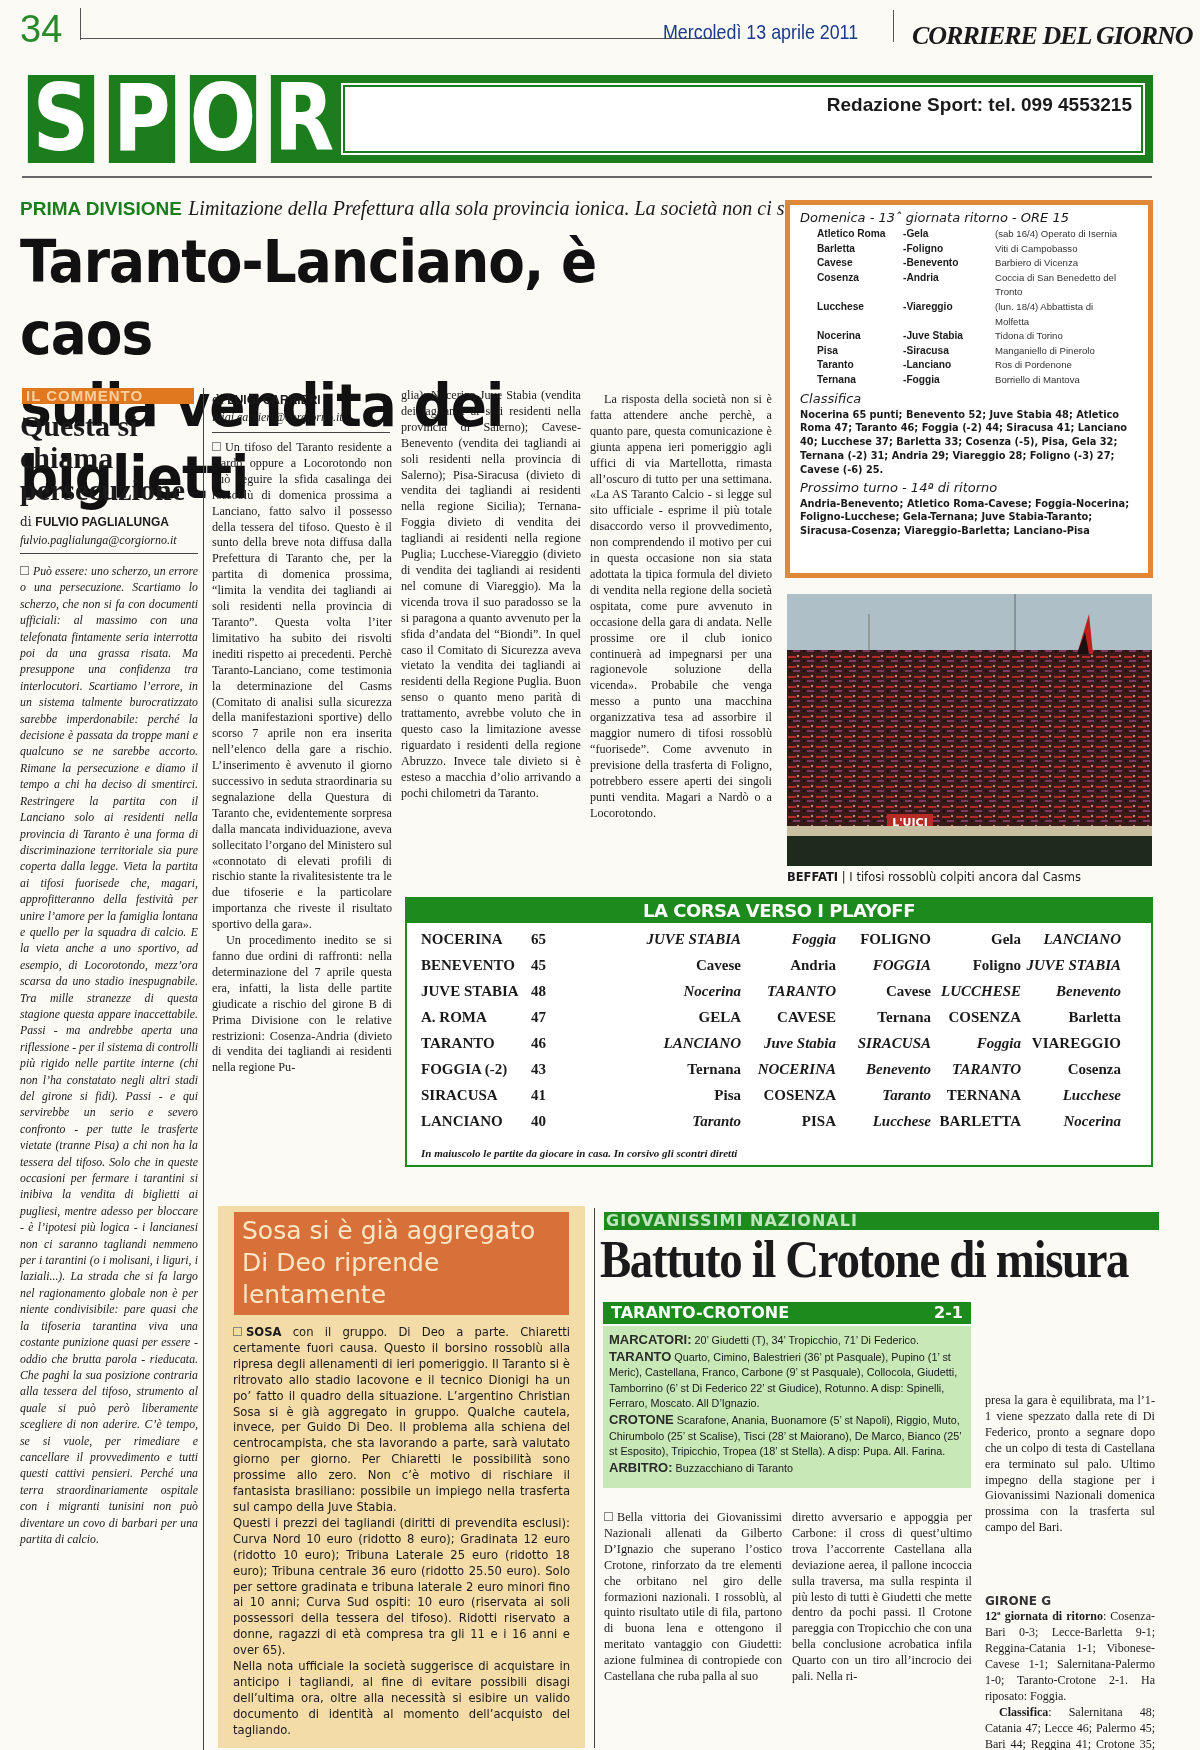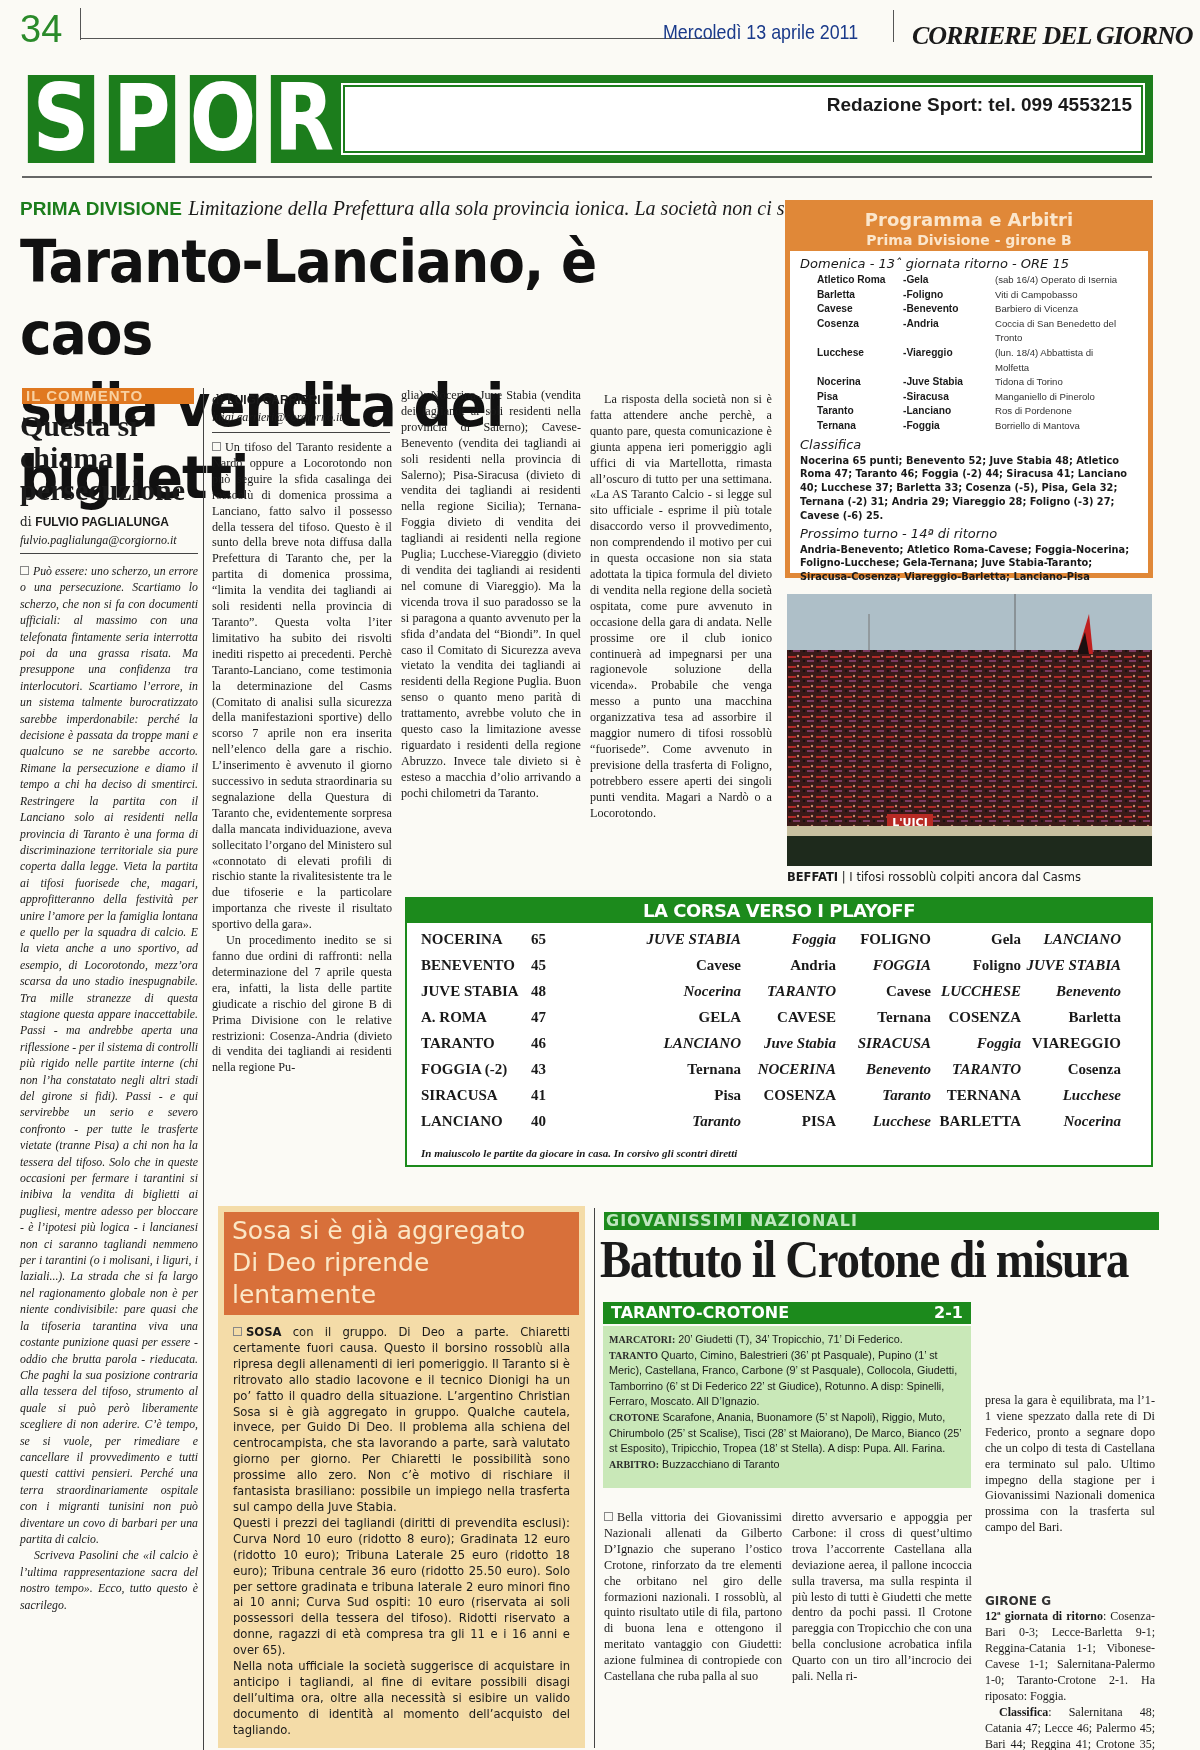--- a/index.html
+++ b/index.html
@@ -80,31 +80,31 @@
 #playoff-table td.m1{width:150px}
 #playoff-table td.m2{width:95px}
 #playoff-table td.m3{width:95px}
 #playoff-table td.m4{width:90px}
 #playoff-table td.m5{width:102px;padding-right:2px}
 .it{font-style:italic}
 #playoff-note{position:absolute;left:14px;bottom:6px;font-family:"Liberation Serif",serif;font-style:italic;font-weight:bold;font-size:11px}
 
 
 #sosa{left:218px;top:1206px;width:367px;height:542px;background:#f4dca8}
-#sosa-head{margin:6px 6px 0;background:#d8703a;color:#fbe7c6;font-family:"DejaVu Sans",sans-serif;font-size:25px;line-height:32px;padding:3px 8px 4px}
+#sosa-head{margin:6px 16px 0;background:#d8703a;color:#fbe7c6;font-family:"DejaVu Sans",sans-serif;font-size:25px;line-height:32px;padding:3px 8px 4px}
 #sosa-body{padding:10px 15px 0;font-family:"DejaVu Sans",sans-serif;font-size:11.6px;line-height:15.9px;text-align:justify}
 #sosa-body b{font-weight:bold}
 
 
 #vrule2{left:594px;top:1208px;height:540px;border-left:1px solid #444}
 #giov-tag{left:604px;top:1212px;width:555px;height:18px;background:#1c8a1c;color:#bfe6bf;font-family:"DejaVu Sans",sans-serif;font-weight:900;font-size:16px;line-height:18px;letter-spacing:1px;padding-left:2px}
 #giov-title{left:600px;top:1230px;font-family:"Liberation Serif",serif;font-weight:bold;font-size:52px;line-height:60px;letter-spacing:-1.5px;transform:scaleX(.9);transform-origin:left}
 #match-head{left:603px;top:1302px;width:368px;height:22px;background:#1c8a1c;color:#fff;font-family:"DejaVu Sans",sans-serif;font-weight:900;font-size:16px;line-height:22px;padding:0 8px;display:flex;justify-content:space-between}
 #match-box{left:603px;top:1326px;width:368px;height:162px;background:#c9e8b8;padding:6px 6px;font-family:"Liberation Sans",sans-serif;font-size:10.8px;line-height:15.6px;transform-origin:left}
-#match-box b{font-family:Liberation Serif, serif;font-weight:900;font-size:10px;color:#2a2a2a}
+#match-box b{font-family:Liberation Sans, sans-serif;font-weight:900;font-size:13px;color:#2a2a2a}
 #giov-col1{left:604px;top:1510px;width:178px}
 #giov-col2{left:792px;top:1510px;width:180px}
 #giov-col3{left:985px;top:1393px;width:170px}
 #girone{left:985px;top:1594px;width:170px}
 #girone-title{font-family:"DejaVu Sans",sans-serif;font-weight:bold;font-size:12px;color:#333}
 .gtext{font-size:12px;line-height:16px;text-align:justify}
 </style>
 </head>
 <body>
 
@@ -136,41 +136,36 @@
   <div>sulla vendita dei biglietti</div>
 </div>
 
 <div class="abs" id="commento-tag">IL COMMENTO</div>
 <div class="abs" id="commento-title">Questa si chiama persecuzione</div>
 <div class="abs" id="commento-author"><span>di</span> <b>FULVIO PAGLIALUNGA</b></div>
 <div class="abs" id="commento-email">fulvio.paglialunga@corgiorno.it</div>
 <div class="abs" id="commento-rule"></div>
 <div class="abs coltext serif" id="commento-body">
   <p><span class="bullet"></span><span>Può essere: uno scherzo, un errore o una persecuzione. Scartiamo lo scherzo, che non si fa con documenti ufficiali: al massimo con una telefonata fintamente seria interrotta poi da una grassa risata. Ma presuppone una confidenza tra interlocutori. Scartiamo l’errore, in un sistema talmente burocratizzato sarebbe imperdonabile: perché la decisione è passata da troppe mani e qualcuno se ne sarebbe accorto. Rimane la persecuzione e diamo il tempo a chi ha deciso di smentirci. Restringere la partita con il Lanciano solo ai residenti nella provincia di Taranto è una forma di discriminazione territoriale sia pure coperta dalla legge. Vieta la partita ai tifosi fuorisede che, magari, approfitteranno della festività per unire l’amore per la famiglia lontana e quello per la squadra di calcio. E la vieta anche a uno sportivo, ad esempio, di Locorotondo, mezz’ora scarsa da uno stadio inespugnabile. Tra mille stranezze di questa stagione questa appare inaccettabile. Passi - ma andrebbe aperta una riflessione - per il sistema di controlli più rigido nelle partite interne (chi non l’ha constatato negli altri stadi del girone si fidi). Passi - e qui servirebbe un serio e severo confronto - per tutte le trasferte vietate (tranne Pisa) a chi non ha la tessera del tifoso. Solo che in queste occasioni per fermare i tarantini si inibiva la vendita di biglietti ai pugliesi, mentre adesso per bloccare - è l’ipotesi più logica - i lancianesi non ci saranno tagliandi nemmeno per i tarantini (o i molisani, i liguri, i laziali...). La strada che si fa largo nel ragionamento globale non è per niente condivisibile: pare quasi che la tifoseria tarantina viva una costante punizione quasi per essere - oddio che brutta parola - rieducata. Che paghi la sua posizione contraria alla tessera del tifoso, strumento al quale si può però liberamente scegliere di non aderire. C’è tempo, se si vuole, per rimediare e cancellare il provvedimento e tutti questi cattivi pensieri. Perché una terra straordinariamente ospitale con i migranti tunisini non può diventare un covo di barbari per una partita di calcio.</span></p>
-  <p class="ind">Scriveva Pasolini che «il calcio è l’ultima rappresentazione sacra del nostro tempo». Ecco, tutto questo è sacrilego.</p>
 </div>
 <div class="abs" id="vrule1"></div>
 
 <div class="abs" id="art-author"><span>di</span> <b>LUIGI CARRIERI</b></div>
 <div class="abs" id="art-email">luigi.carrieri@corgiorno.it</div>
 <div class="abs" id="art-rule"></div>
 <div class="abs coltext serif" id="col2">
   <p><span class="bullet"></span><span>Un tifoso del Taranto residente a Nardò oppure a Locorotondo non può seguire la sfida casalinga dei rossoblù di domenica prossima a Lanciano, fatto salvo il possesso della tessera del tifoso. Questo è il sunto della breve nota diffusa dalla Prefettura di Taranto che, per la partita di domenica prossima, “limita la vendita dei tagliandi ai soli residenti nella provincia di Taranto”. Questa volta l’iter limitativo ha subito dei risvolti inediti rispetto ai precedenti. Perchè Taranto-Lanciano, come testimonia la determinazione del Casms (Comitato di analisi sulla sicurezza della manifestazioni sportive) dello scorso 7 aprile non era inserita nell’elenco della gare a rischio. L’inserimento è avvenuto il giorno successivo in seduta straordinaria su segnalazione della Questura di Taranto che, evidentemente sorpresa dalla mancata individuazione, aveva sollecitato l’organo del Ministero sul «connotato di elevati profili di rischio stante la rivalitesistente tra le due tifoserie e la particolare importanza che riveste il risultato sportivo della gara».</span></p>
   <p class="ind">Un procedimento inedito se si fanno due ordini di raffronti: nella determinazione del 7 aprile questa era, infatti, la lista delle partite giudicate a rischio del girone B di Prima Divisione con le relative restrizioni: Cosenza-Andria (divieto di vendita dei tagliandi ai residenti nella regione Pu-</p>
 </div>
 <div class="abs coltext serif" id="col3">glia); Nocerina-Juve Stabia (vendita dei tagliandi ai soli residenti nella provincia di Salerno); Cavese-Benevento (vendita dei tagliandi ai soli residenti nella provincia di Salerno); Pisa-Siracusa (divieto di vendita dei tagliandi ai residenti nella regione Sicilia); Ternana-Foggia divieto di vendita dei tagliandi ai residenti nella regione Puglia; Lucchese-Viareggio (divieto di vendita dei tagliandi ai residenti nel comune di Viareggio). Ma la vicenda trova il suo paradosso se la si paragona a quanto avvenuto per la sfida d’andata del “Biondi”. In quel caso il Comitato di Sicurezza aveva vietato la vendita dei tagliandi ai residenti della Regione Puglia. Buon senso o quanto meno parità di trattamento, avrebbe voluto che in questo caso la limitazione avesse riguardato i residenti della regione Abruzzo. Invece tale divieto si è esteso a macchia d’olio arrivando a pochi chilometri da Taranto.</div>
 <div class="abs coltext serif" id="col4">
   <p class="ind">La risposta della società non si è fatta attendere anche perchè, a quanto pare, questa comunicazione è giunta appena ieri pomeriggio agli uffici di via Martellotta, rimasta all’oscuro di tutto per una settimana. «La AS Taranto Calcio - si legge sul sito ufficiale - esprime il più totale disaccordo verso il provvedimento, non comprendendo il motivo per cui in questa occasione non sia stata adottata la tipica formula del divieto di vendita nella regione della società ospitata, come pure avvenuto in occasione della gara di andata. Nelle prossime ore il club ionico continuerà ad impegnarsi per una ragionevole soluzione della vicenda». Probabile che venga messo a punto una macchina organizzativa tesa ad assorbire il maggior numero di tifosi rossoblù “fuorisede”. Come avvenuto in previsione della trasferta di Foligno, potrebbero essere aperti dei singoli punti vendita. Magari a Nardò o a Locorotondo.</p>
 </div>
 
 <div class="abs" id="prog">
-  <div id="prog-head">
-    <div id="prog-title">Programma e Arbitri</div>
-    <div id="prog-sub">Prima Divisione - girone B</div>
-  </div>
   <div id="prog-day">Domenica - 13ˆ giornata ritorno - ORE 15</div>
   <div id="prog-table">
       <div class="pr">
         <span class="h">Atletico Roma</span>
         <span class="a">-Gela</span>
         <span class="r">(sab 16/4) Operato di Isernia</span>
       </div>
       <div class="pr">
         <span class="h">Barletta</span>
         <span class="a">-Foligno</span>

